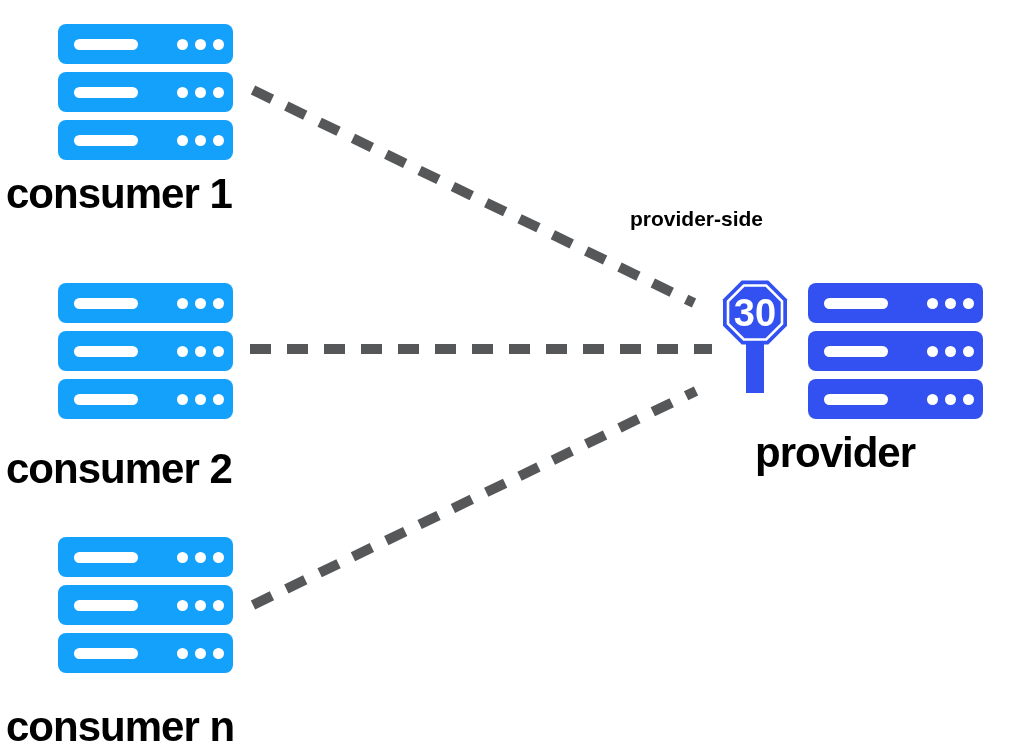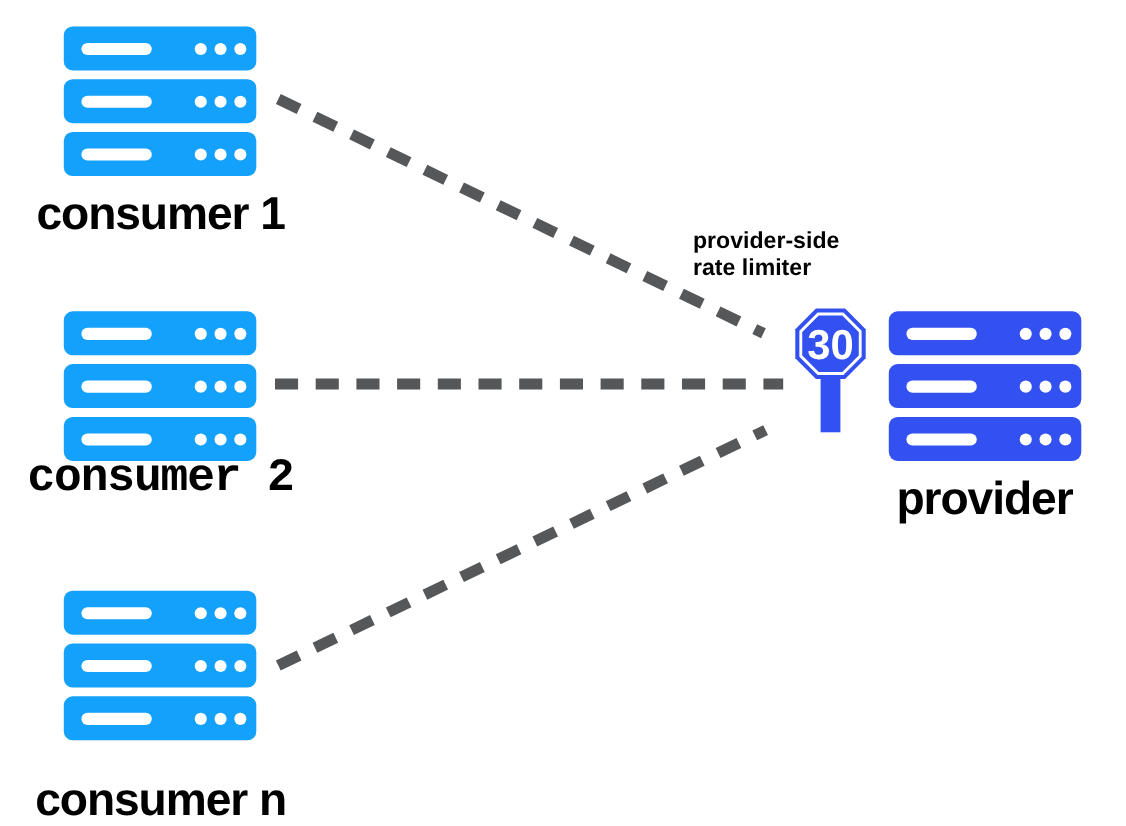--- a/index.html
+++ b/index.html
@@ -47,21 +47,21 @@
     position:absolute;right:9px;top:14.5px;
     display:flex;gap:7px;
   }
   .server-dots i{
     display:block;width:11px;height:11px;border-radius:50%;
     background:#ffffff;
   }
   .node-label{
     position:absolute;
     width:280px;
-    text-align:center;
+    text-align:left;
     font-size:42px;
     font-weight:bold;
     letter-spacing:-1px;
     color:var(--label-black);
     white-space:nowrap;
   }
   .rl-label{
     position:absolute;
     left:630px;top:206px;width:250px;
     font-size:21px;line-height:25px;
@@ -140,21 +140,21 @@
     </div>
     <div class="server-row">
       <span class="server-pill"></span>
       <span class="server-dots">
           <i></i>
           <i></i>
           <i></i>
         </span>
     </div>
   </div>
-  <div class="node-label" style="left:6px;top:410px;font-family:Liberation Mono, monospace;">consumer 2</div>
+  <div class="node-label" style="left:6px;top:445px;">consumer 2</div>
 
   <div class="server-stack consumer" style="left:58px;top:537px;">
     <div class="server-row">
       <span class="server-pill"></span>
       <span class="server-dots">
           <i></i>
           <i></i>
           <i></i>
         </span>
     </div>
@@ -172,21 +172,20 @@
           <i></i>
           <i></i>
           <i></i>
         </span>
     </div>
   </div>
   <div class="node-label" style="left:6px;top:683px;margin-top:20px;">consumer n</div>
 
   <div class="rl-label">
     <div>provider-side</div>
-    <div>rate limiter</div>
   </div>
 
   <svg class="sign-svg" viewBox="0 0 80 125" xmlns="http://www.w3.org/2000/svg">
     <rect class="pole" x="31" y="66" width="18" height="52"></rect>
     <polygon class="octagon" points="26.75,5.5 53.25,5.5 72,24.25 72,50.75 53.25,69.5 26.75,69.5 8,50.75 8,24.25"></polygon>
     <polygon class="inner-ring" points="28.82,10.5 51.18,10.5 67,26.32 67,48.68 51.18,64.5 28.82,64.5 13,48.68 13,26.32"></polygon>
     <text x="40" y="51" text-anchor="middle">30</text>
   </svg>
 
   <div class="server-stack provider" style="left:808px;top:283px;">

